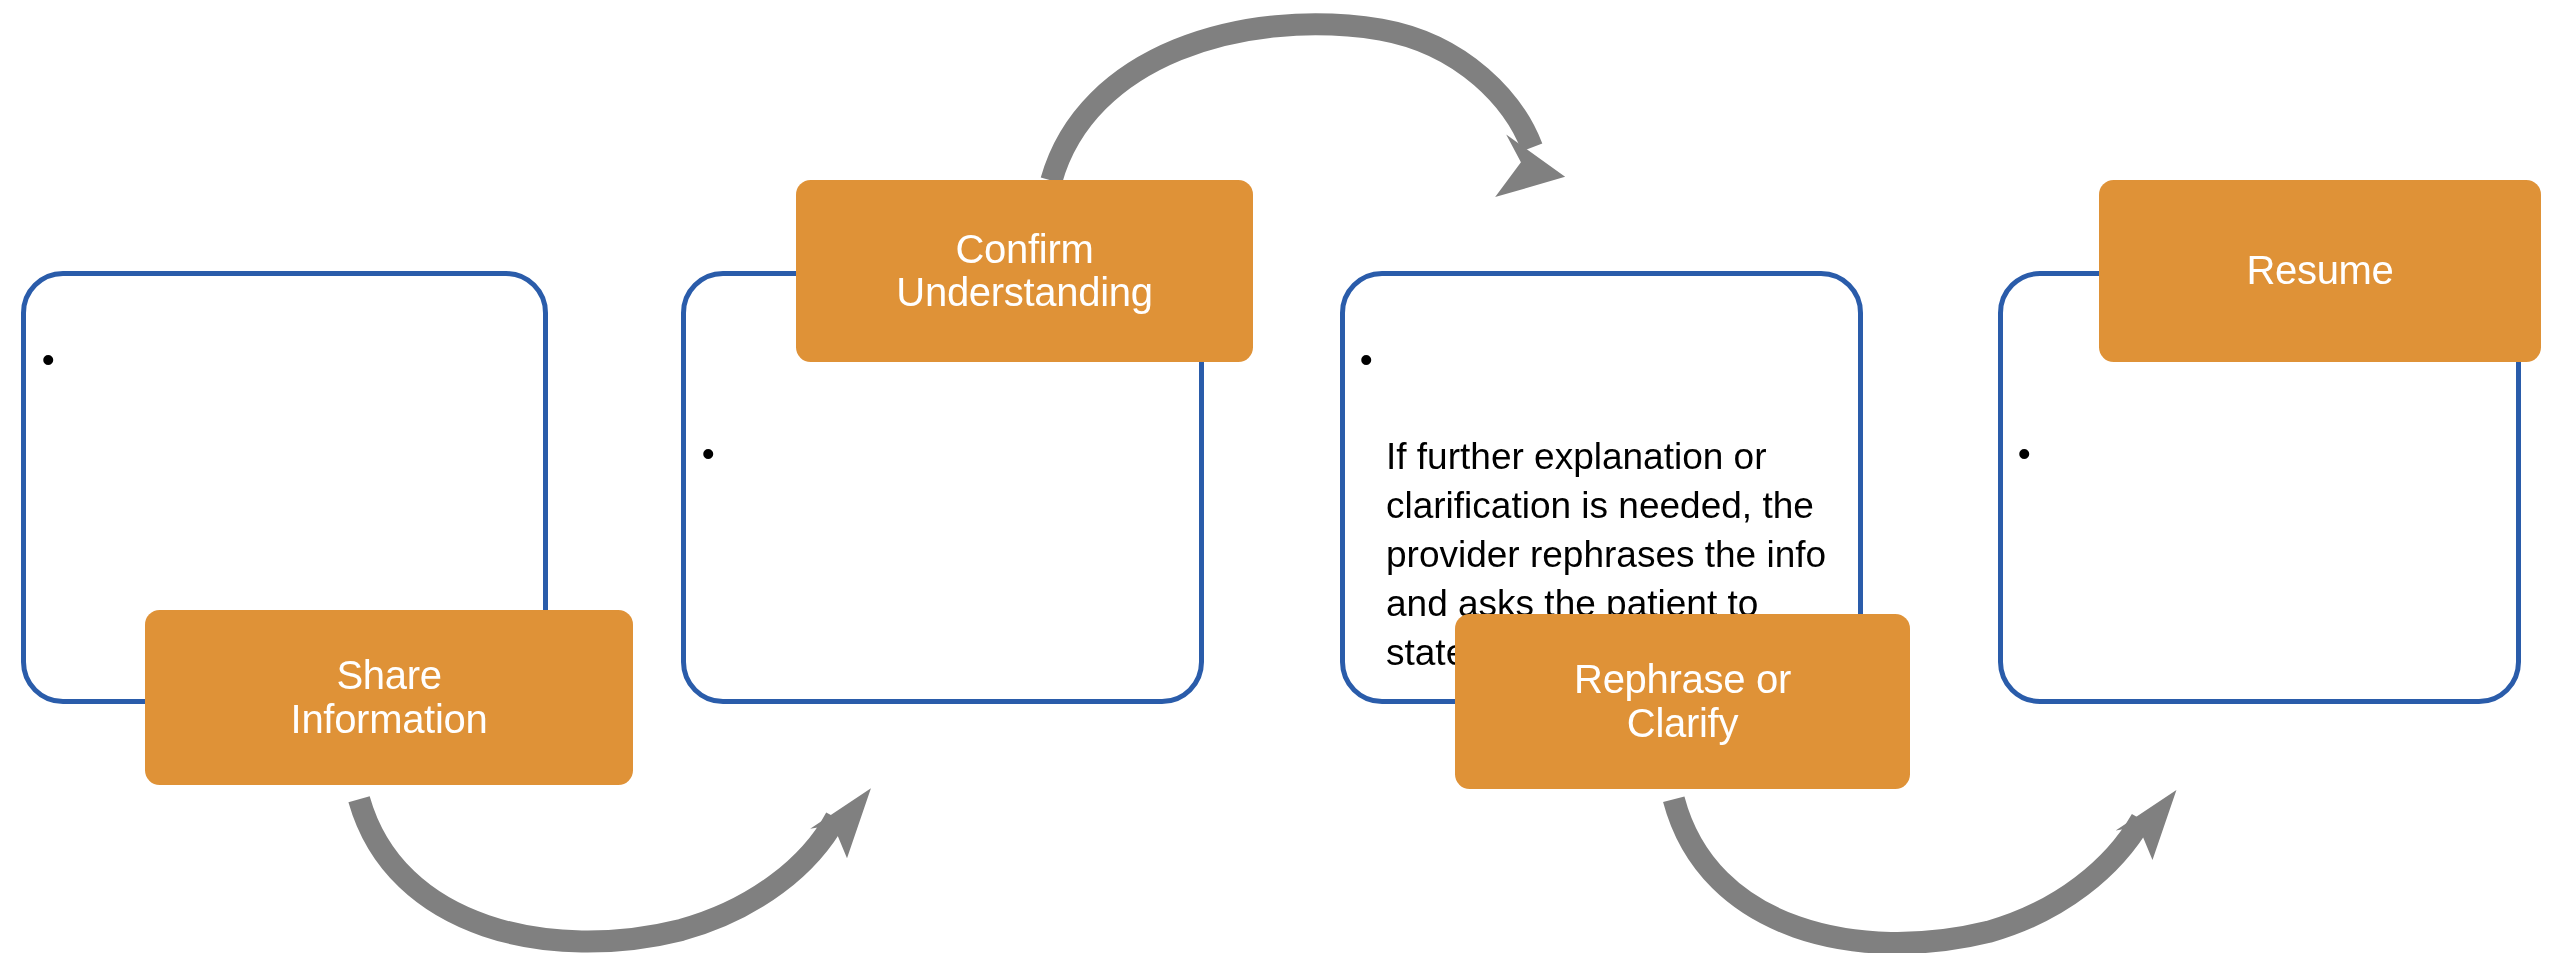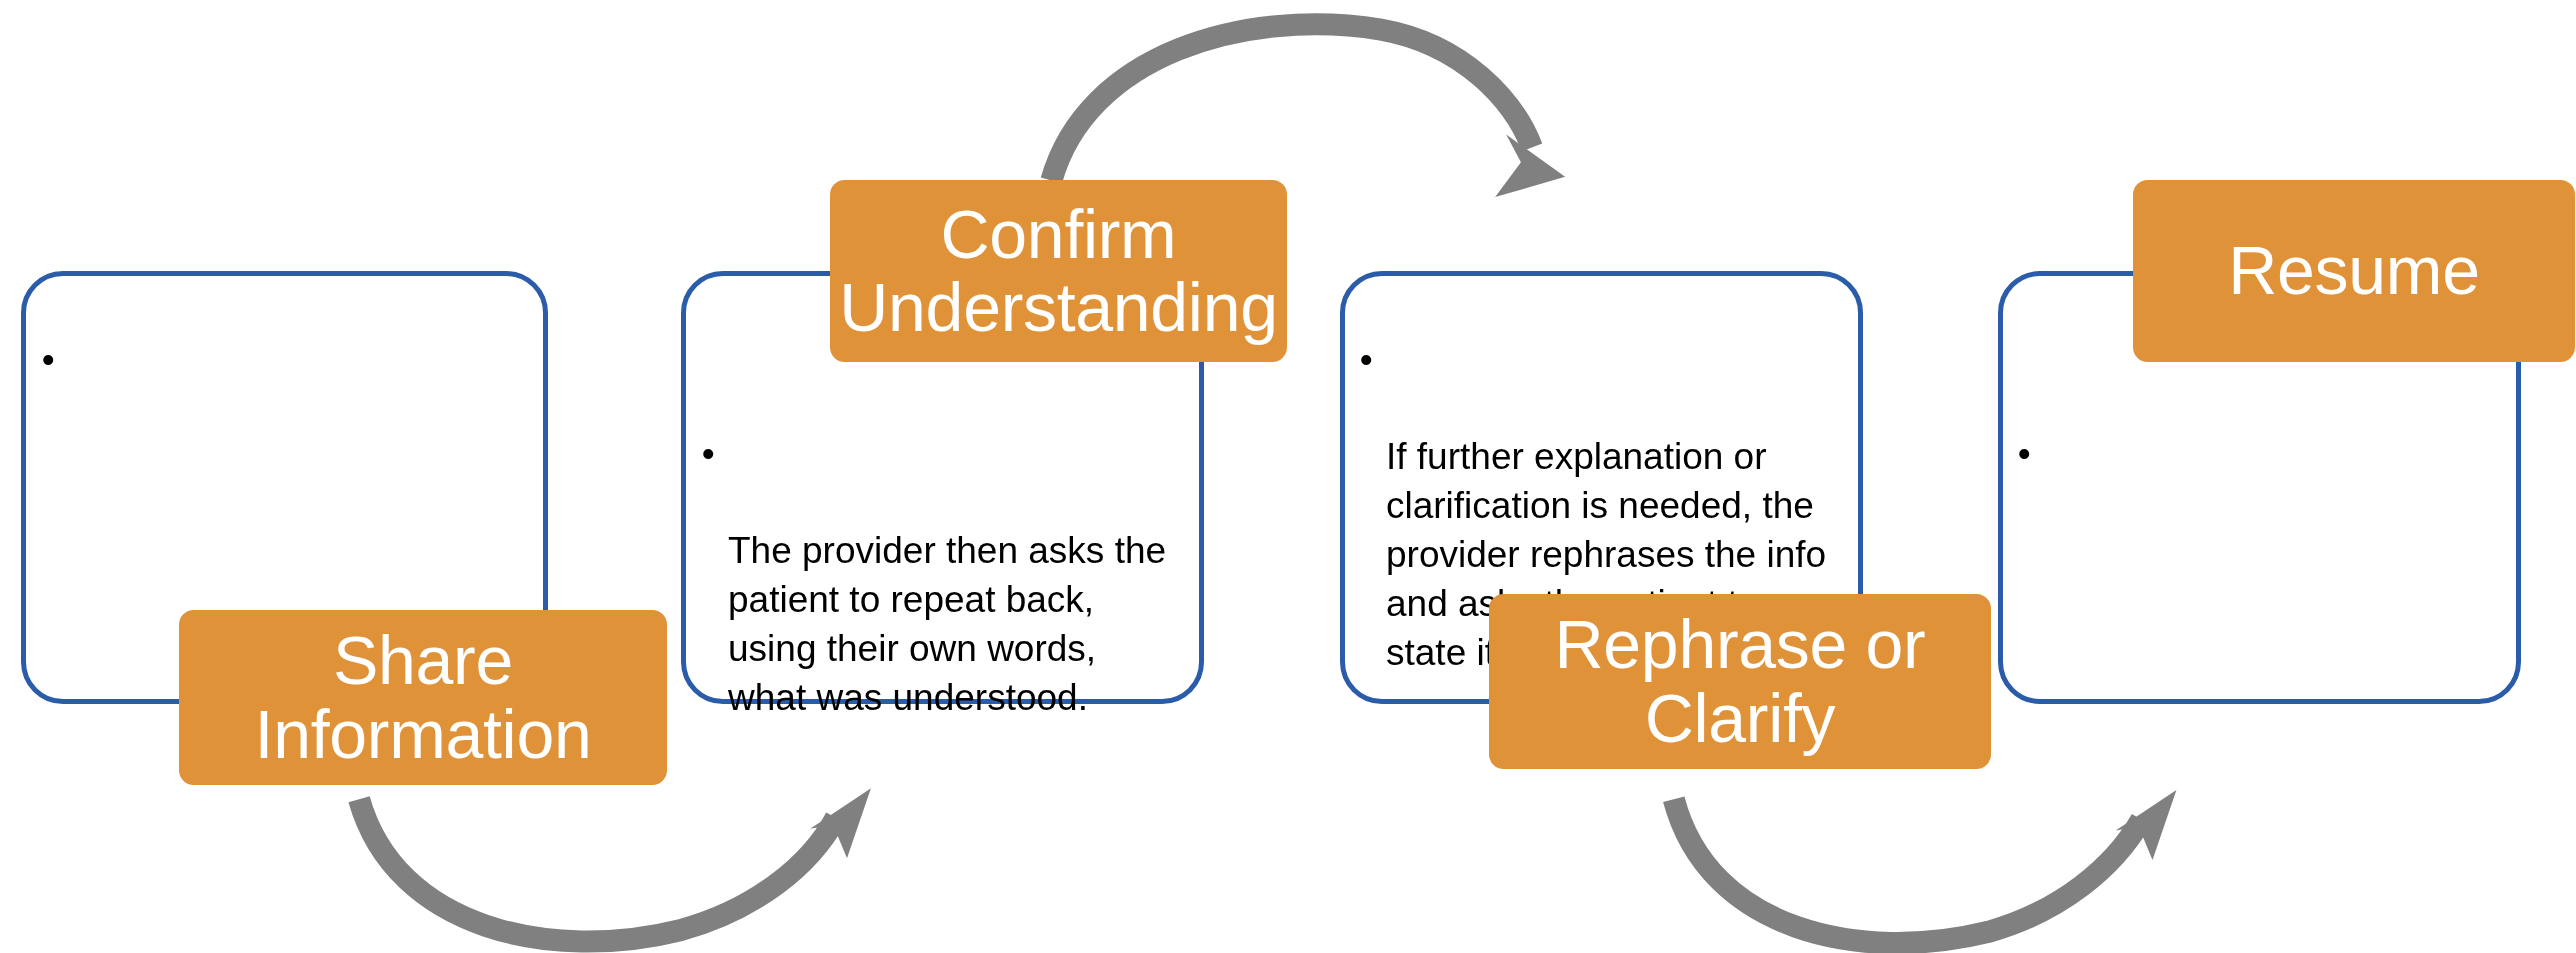--- a/index.html
+++ b/index.html
@@ -58,27 +58,26 @@
   .title-box {
     position: absolute;
     box-sizing: border-box;
     background: #DF9237;
     border-radius: 14.7px;
     color: #ffffff;
     display: flex;
     align-items: center;
     justify-content: center;
     text-align: center;
-    font-size: 68px;
+    font-size: 40px;
     line-height: 1.08;
     font-family: "Liberation Sans", sans-serif;
     font-weight: 400;
     white-space: pre-line;
     letter-spacing: -0.3px;
-    margin-left: 34px;
   }
 </style>
 </head>
 <body>
 
 <div id="stage">
 
   <svg class="arrow-layer" viewBox="0 0 2798 1036" width="2576" height="954" xmlns="http://www.w3.org/2000/svg">
 
     <g>
@@ -106,36 +105,35 @@
     </div>
     <div class="title-box" style="left:145px; top:610px; width:488px; height:175px;">Share
 Information</div>
   </div>
 
   <div class="card">
     <div class="body-box" style="left:681px; top:271px; width:523px; height:433px;"></div>
     <div class="body-text" style="left:700px; top:381px; width:468px;">
       <span class="bullet-row">
         <span class="bullet-dot">•</span>
-        <span>The provider then asks the patient to repeat back, using their own words, what was understood.</span>
       </span>
     </div>
     <div class="title-box" style="left:796px; top:180px; width:457px; height:182px;">Confirm
 Understanding</div>
   </div>
 
   <div class="card">
     <div class="body-box" style="left:1340px; top:271px; width:523px; height:433px;"></div>
     <div class="body-text" style="left:1358px; top:287px; width:479px;">
       <span class="bullet-row">
         <span class="bullet-dot">•</span>
         <span>If further explanation or clarification is needed, the provider rephrases the info and asks the patient to state it back to them.</span>
       </span>
     </div>
-    <div class="title-box" style="left:1455px; top:594px; width:502px; height:175px;">Rephrase or
+    <div class="title-box" style="left:1455px; top:614px; width:455px; height:175px;">Rephrase or
 Clarify</div>
   </div>
 
   <div class="card">
     <div class="body-box" style="left:1998px; top:271px; width:523px; height:433px;"></div>
     <div class="body-text" style="left:2016px; top:381px; width:479px;">
       <span class="bullet-row">
         <span class="bullet-dot">•</span>
       </span>
     </div>

